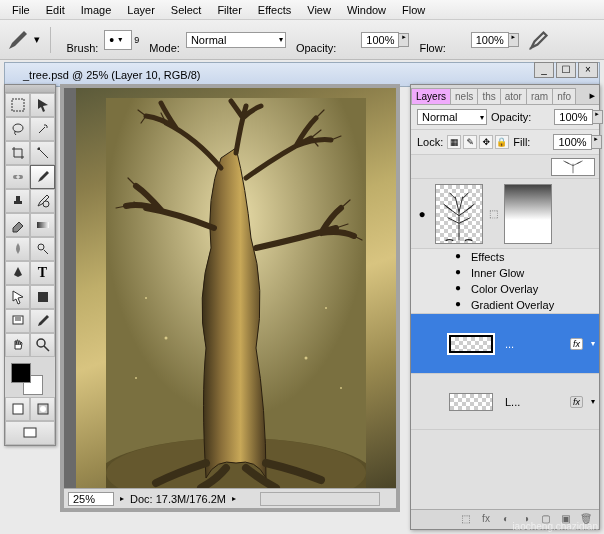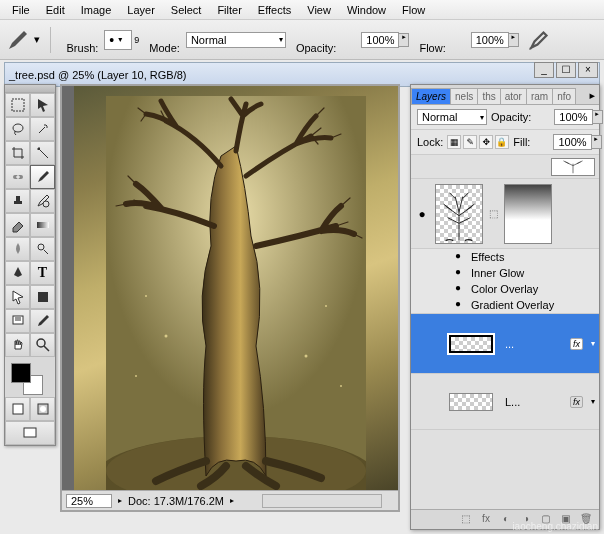--- a/index.html
+++ b/index.html
@@ -29,35 +29,35 @@
 .tool { height: 24px; border: 1px solid #bbb; background: linear-gradient(#eee, #d6d6d6); display: flex; align-items: center; justify-content: center; position: relative; }
 .tool svg { width: 16px; height: 16px; }
 .tool.selected { background: linear-gradient(#fff, #e0e0e0); border: 1px solid #666; }
 .swatches { height: 40px; position: relative; padding: 4px; }
 .swatches .fg { position: absolute; left: 6px; top: 6px; width: 20px; height: 20px; background: #000; border: 1px solid #888; z-index: 2; }
 .swatches .bg { position: absolute; left: 18px; top: 18px; width: 20px; height: 20px; background: #fff; border: 1px solid #888; }
 .qmask { display: flex; }
 .qmask .tool { flex: 1; }
 
 
-.docwin { position: absolute; left: 4px; top: 62px; right: 4px; height: 25px; background: linear-gradient(#dfe8f5, #c8d6eb); border: 1px solid #9ab; display: flex; align-items: center; padding: 0 4px; }
-
-.canvas-area { position: absolute; left: 60px; top: 84px; width: 340px; height: 428px; background: #6a6a6a; border: 2px solid #a3a3a3; padding-left: 21px; }
+.docwin { position: absolute; left: 4px; top: 62px; right: 4px; height: 25px; background: linear-gradient(#dfe8f5, #c8d6eb); border: 1px solid #9ab; display: flex; align-items: center; padding: 0 18px; }
+
+.canvas-area { position: absolute; left: 60px; top: 84px; width: 340px; height: 428px; background: #6a6a6a; border: 4px solid #a3a3a3; padding-left: 21px; }
 .canvas { position: absolute; left: 12px; top: 0; right: 0; bottom: 20px; background: linear-gradient(160deg, #5b5a3a 0%, #8a7d4a 20%, #bfae6a 40%, #d8c480 55%, #9a8a50 75%, #4a4428 100%); overflow: hidden; }
 .tree { position: absolute; left: 50%; top: 10px; transform: translateX(-50%); width: 260px; height: 400px; }
 .statusbar { position: absolute; left: 0; bottom: 0; right: 0; height: 20px; background: #dedede; border-top: 1px solid #aaa; display: flex; align-items: center; padding: 0 4px; gap: 6px; }
 .statusbar .zoom { background: #fff; border: 1px solid #999; padding: 0 4px; width: 46px; }
 .statusbar .arrow { font-size: 8px; }
 .scroll-h { position: absolute; right: 16px; bottom: 2px; width: 120px; height: 14px; background: #ddd; border: 1px solid #aaa; }
 
 
 .panel { position: absolute; right: 4px; top: 84px; width: 190px; height: 446px; background: #e6e6e6; border: 1px solid #888; box-shadow: 1px 1px 4px rgba(0,0,0,0.3); display: flex; flex-direction: column; }
 .panel-tabs { display: flex; background: #d6d6d6; border-bottom: 1px solid #aaa; height: 20px; align-items: flex-end; }
 .panel-tabs .tab { padding: 2px 4px; border: 1px solid #aaa; border-bottom: none; background: #e6e6e6; margin-right: -1px; font-size: 10px; color: #666; }
-.panel-tabs .tab.active { background: #3b82f6; color: #000; z-index: 1; font-style: italic; }
+.panel-tabs .tab.active { background: #f0abfc; color: #000; z-index: 1; }
 .panel-tabs .close { margin-left: auto; padding: 2px 4px; }
 .panel-row { display: flex; align-items: center; padding: 4px 6px; border-bottom: 1px solid #ccc; gap: 4px; }
 .panel-row .dropdown { flex: 0 0 auto; min-width: 70px; }
 .lock-icons { display: flex; gap: 2px; }
 .lock-icons span { width: 14px; height: 14px; border: 1px solid #bbb; background: #f4f4f4; text-align: center; font-size: 9px; line-height: 12px; }
 
 .layers-list { flex: 1; overflow: hidden; background: #e0e0e0; }
 .layer-row { display: flex; align-items: center; border-bottom: 1px solid #ccc; padding: 2px 4px; min-height: 48px; gap: 6px; }
 .layer-row.small { min-height: 24px; }
 .layer-row.selected { background: #3a7ee0; color: #fff; }

